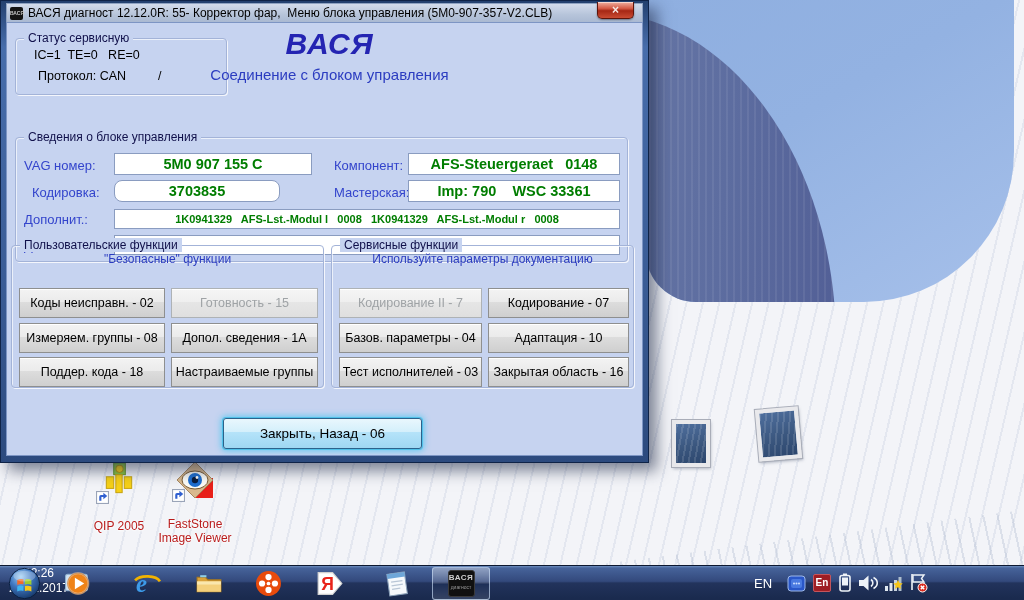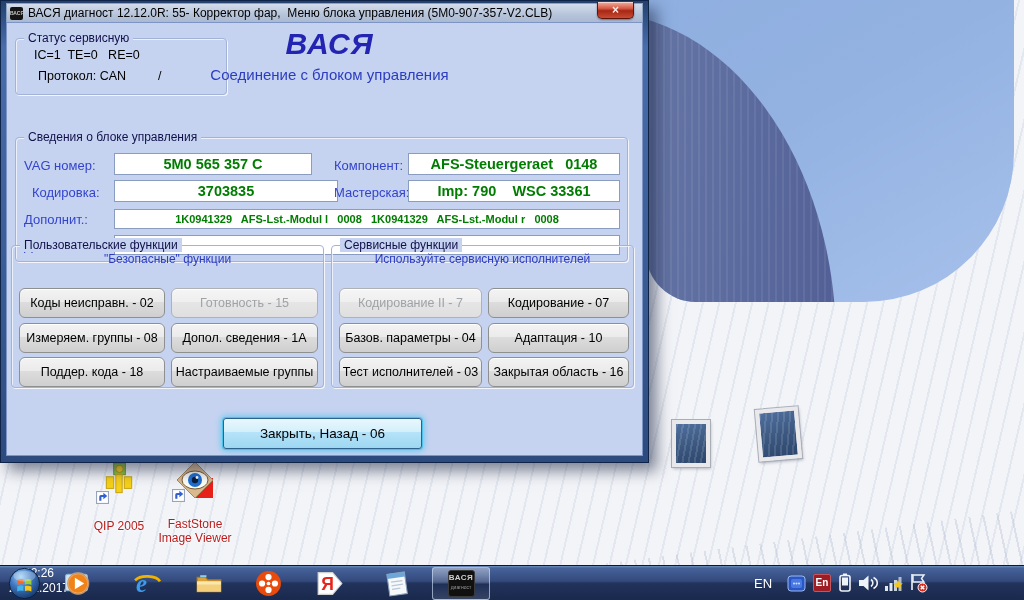--- a/index.html
+++ b/index.html
@@ -77,30 +77,30 @@
     font-size:15px; color:#2b3cc0; line-height:19px; }
 
   #info-group { left:8px; top:87px; width:613px; height:125px;margin-top:27px; }
   .fld-label { position:absolute; font-size:13px; color:#3344cc; }
   .fld-box { position:absolute; background:#fff; border:1px solid #8a9cc0; display:flex;
     align-items:center; justify-content:center; overflow:hidden; }
   .fld-val { font-weight:bold; color:#007d00; font-size:14.5px; white-space:pre; }
   .fld-val.small { font-size:11px; }
   #lb-vag { left:8px; top:20px; }   #box-vag { left:98px; top:15px; width:198px; height:22px; }
   #lb-comp { left:318px; top:20px; } #box-comp { left:392px; top:15px; width:212px; height:22px; }
-  #lb-cod { left:16px; top:47px; }   #box-cod { left:98px; top:42px; width:224px; height:22px; }
+  #lb-cod { left:16px; top:47px; }   #box-cod { left:98px; top:42px; width:166px; height:22px;border-radius:8px; }
   #lb-mast { left:318px; top:47px; } #box-mast { left:392px; top:42px; width:212px; height:22px; }
   #lb-dop1 { left:8px; top:74px; }  #box-dop1 { left:98px; top:71px; width:506px; height:20px; }
   #lb-dop2 { left:8px; top:100px; } #box-dop2 { left:98px; top:97px; width:506px; height:20px; }
 
   #user-group { left:4px; top:222px; width:313px; height:143px; }
   #svc-group  { left:324px; top:222px; width:303px; height:143px; }
 
   .fn-btn { position:absolute; height:30px; font-family:"Liberation Sans", sans-serif;
-    font-size:12.5px; color:#000; border:1px solid #8e8f8f; border-radius:6px;
+    font-size:12.5px; color:#000; border:1px solid #8e8f8f; border-radius:0;
     background:linear-gradient(180deg,#f3f3f3 0%,#ebebeb 45%,#dddddd 46%,#cfcfcf 100%);
     box-shadow:inset 0 1px 0 #fff; cursor:default; }
   .fn-btn.disabled { color:#9fa3a6; border-color:#aeb2b5;
     background:linear-gradient(180deg,#f5f5f5 0%,#efefef 45%,#e6e6e6 46%,#dfdfdf 100%); }
   .u-c1 { left:7px; width:146px; }  .u-c2 { left:159px; width:147px; }
   .s-c1 { left:7px; width:143px; }  .s-c2 { left:156px; width:141px; }
   .r1 { top:42px; } .r2 { top:77px; } .r3 { top:111px; }
 
   #close-back { position:absolute; left:216px; top:395px; width:199px; height:31px;
     font-family:"Liberation Sans", sans-serif; font-size:13.5px; color:#000;
@@ -204,21 +204,21 @@
     </div>
 
     <div id="brand">ВАСЯ</div>
     <div id="brand-sub">Соединение с блоком управления</div>
 
     <div class="group" id="info-group">
       <div class="group-legend">Сведения о блоке управления</div>
 
       <div class="fld-label" id="lb-vag">VAG номер:</div>
       <div class="fld-box" id="box-vag">
-        <span class="fld-val">5M0 565 357 C</span>
+        <span class="fld-val">5M0 907 155 C</span>
       </div>
 
       <div class="fld-label" id="lb-comp">Компонент:</div>
       <div class="fld-box" id="box-comp">
         <span class="fld-val">AFS-Steuergeraet   0148</span>
       </div>
 
       <div class="fld-label" id="lb-cod">Кодировка:</div>
       <div class="fld-box" id="box-cod">
         <span class="fld-val">3703835</span>
@@ -246,21 +246,21 @@
       <button class="fn-btn u-c1 r1">Коды неисправн. - 02</button>
       <button class="fn-btn u-c2 r1 disabled">Готовность - 15</button>
       <button class="fn-btn u-c1 r2">Измеряем. группы - 08</button>
       <button class="fn-btn u-c2 r2">Допол. сведения - 1A</button>
       <button class="fn-btn u-c1 r3">Поддер. кода - 18</button>
       <button class="fn-btn u-c2 r3">Настраиваемые группы</button>
     </div>
 
     <div class="group" id="svc-group">
       <div class="group-legend">Сервисные функции</div>
-      <div class="group-sub">Используйте сервисную исполнителей</div>
+      <div class="group-sub">Используйте параметры документацию</div>
       <button class="fn-btn s-c1 r1 disabled">Кодирование II - 7</button>
       <button class="fn-btn s-c2 r1">Кодирование - 07</button>
       <button class="fn-btn s-c1 r2">Базов. параметры - 04</button>
       <button class="fn-btn s-c2 r2">Адаптация - 10</button>
       <button class="fn-btn s-c1 r3">Тест исполнителей - 03</button>
       <button class="fn-btn s-c2 r3">Закрытая область - 16</button>
     </div>
 
     <button id="close-back">Закрыть, Назад - 06</button>
   </div>

